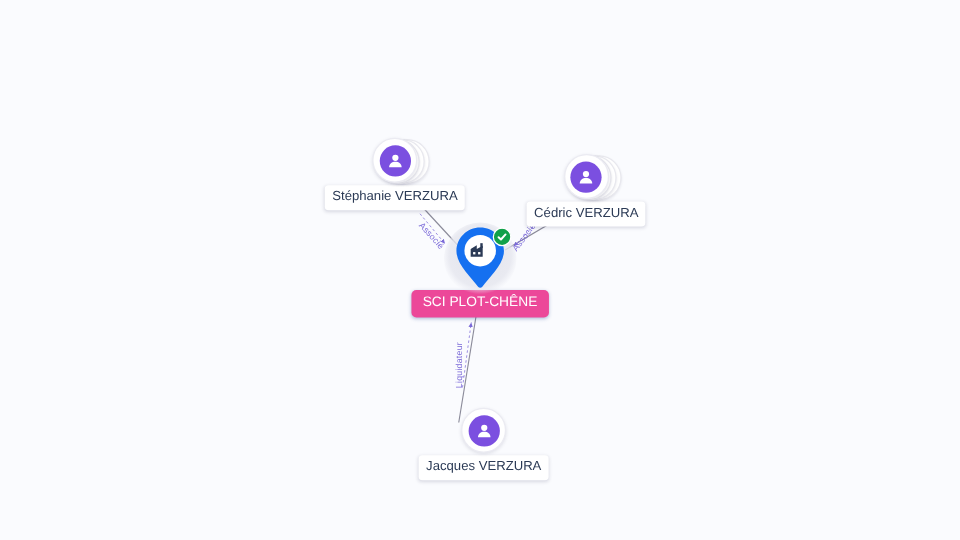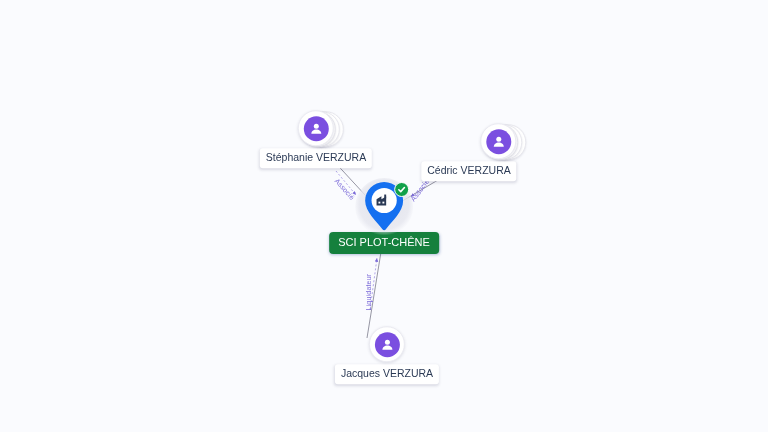--- a/index.html
+++ b/index.html
@@ -133,21 +133,21 @@
     border: 1.5px solid #ffffff;
     display: flex;
     align-items: center;
     justify-content: center;
     box-sizing: border-box;
   }
   .pin-badge svg { display: block; }
 
   .company-caption {
     margin-top: -4px;
-    background: #15803d;
+    background: #ec4899;
     color: #ffffff;
     font-size: 11px;
     font-weight: 500;
     line-height: 1;
     padding: 5px 9px 6px 9px;
     border-radius: 4px;
     white-space: nowrap;
     box-shadow: 0 1px 3px rgba(20,60,140,0.30);
     text-align: right;
   }
@@ -207,21 +207,21 @@
           <svg width="15" height="15" viewBox="0 0 24 24" fill="#ffffff">
             <circle cx="12" cy="8" r="4"></circle>
             <path d="M4 20c0-4.4 3.6-7 8-7s8 2.6 8 7z"></path>
           </svg>
         </div>
       </div>
     </div>
     <div class="node-caption">Stéphanie VERZURA</div>
   </div>
 
-  <div class="node" style="left:469px; top:152px;align-items:flex-end;">
+  <div class="node" style="left:469px; top:152px;">
     <div class="avatar-wrap">
       <div class="avatar-stack-card c3"></div>
       <div class="avatar-stack-card c2"></div>
       <div class="avatar-stack-card c1"></div>
       <div class="avatar-main">
         <div class="avatar-disc">
           <svg width="15" height="15" viewBox="0 0 24 24" fill="#ffffff">
             <circle cx="12" cy="8" r="4"></circle>
             <path d="M4 20c0-4.4 3.6-7 8-7s8 2.6 8 7z"></path>
           </svg>

